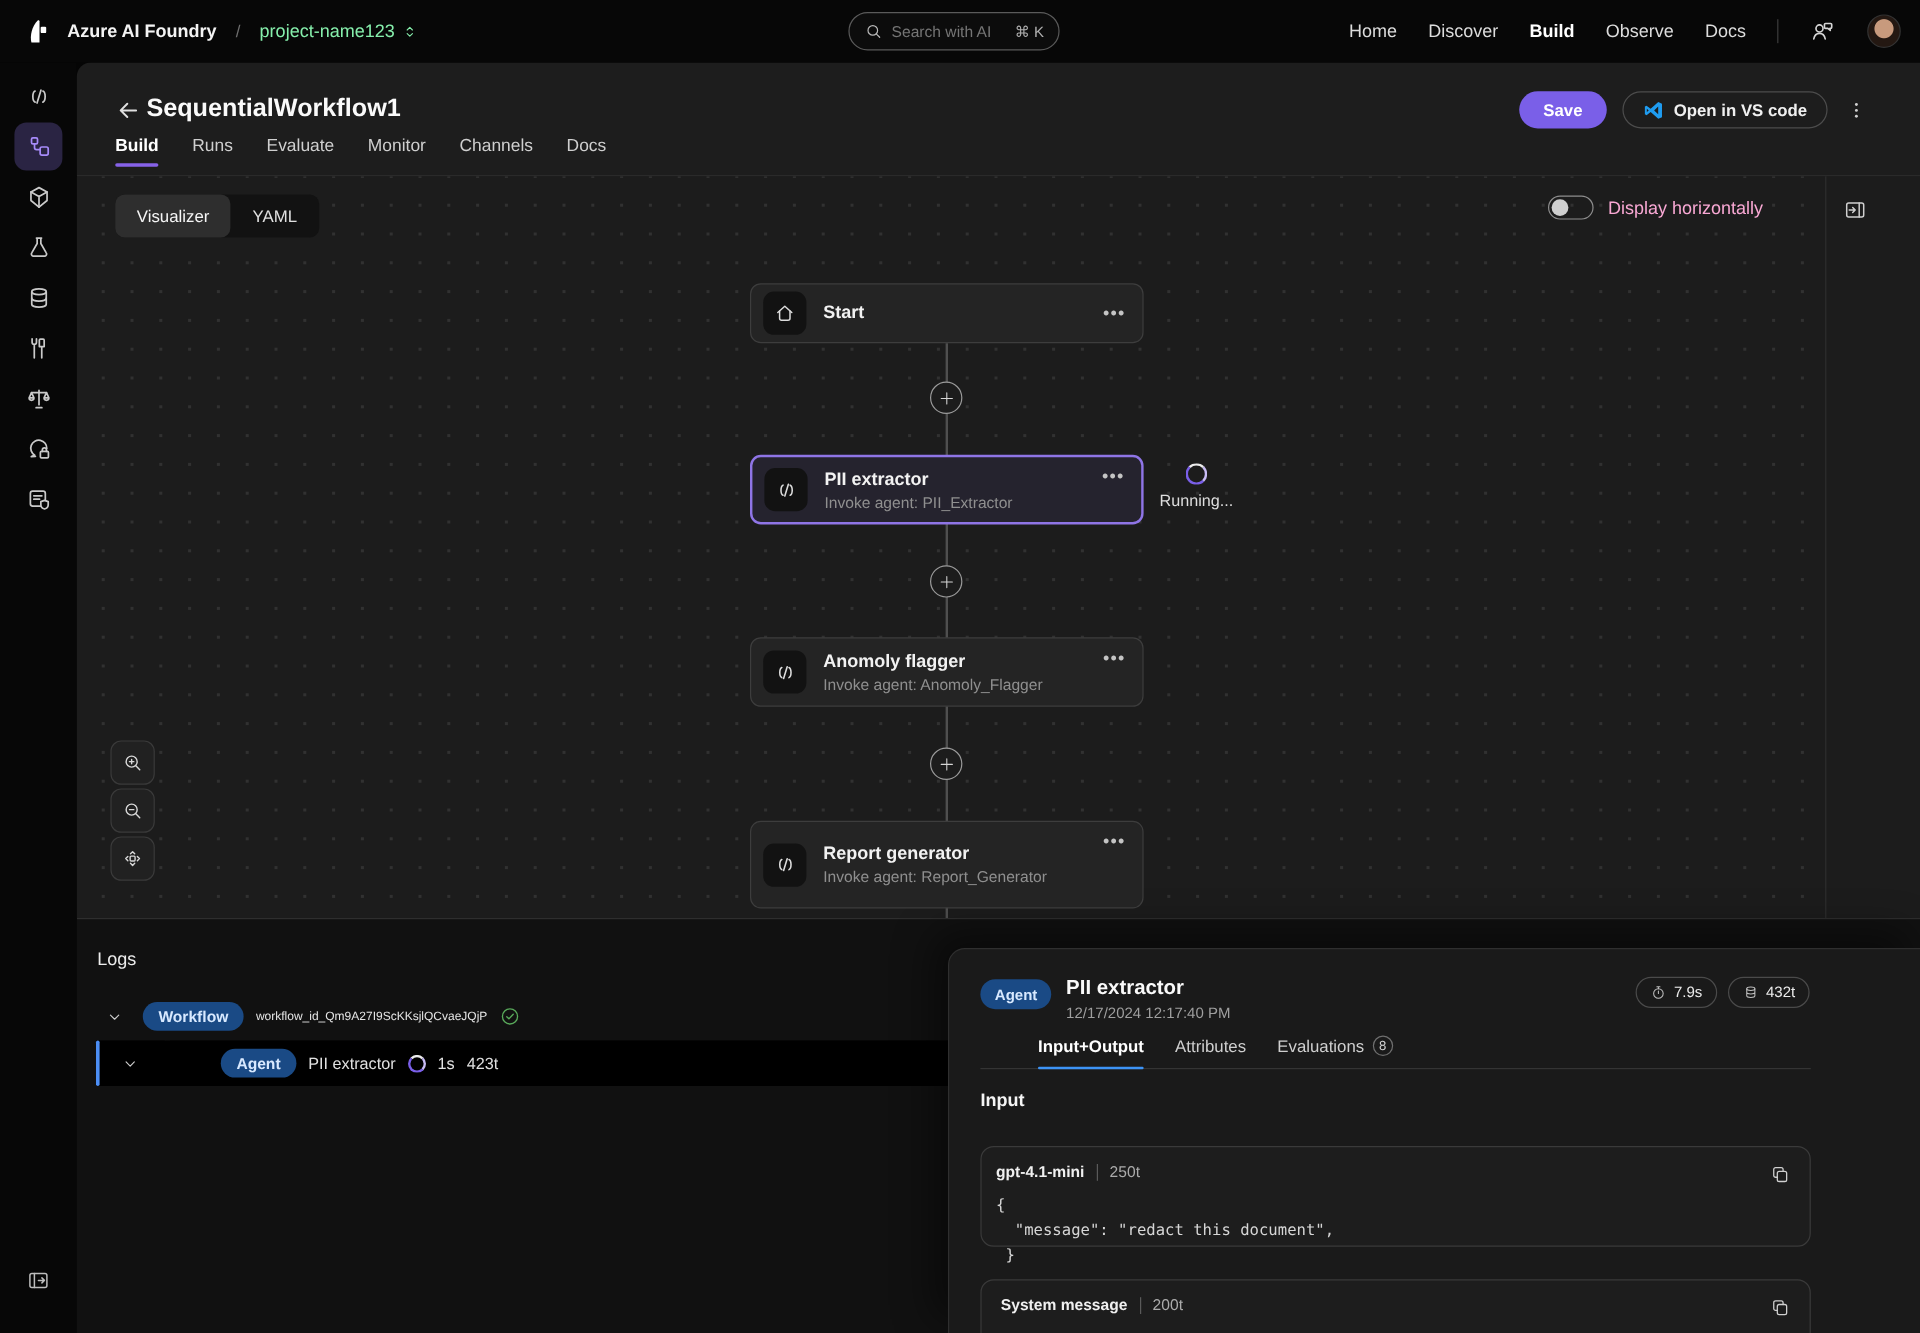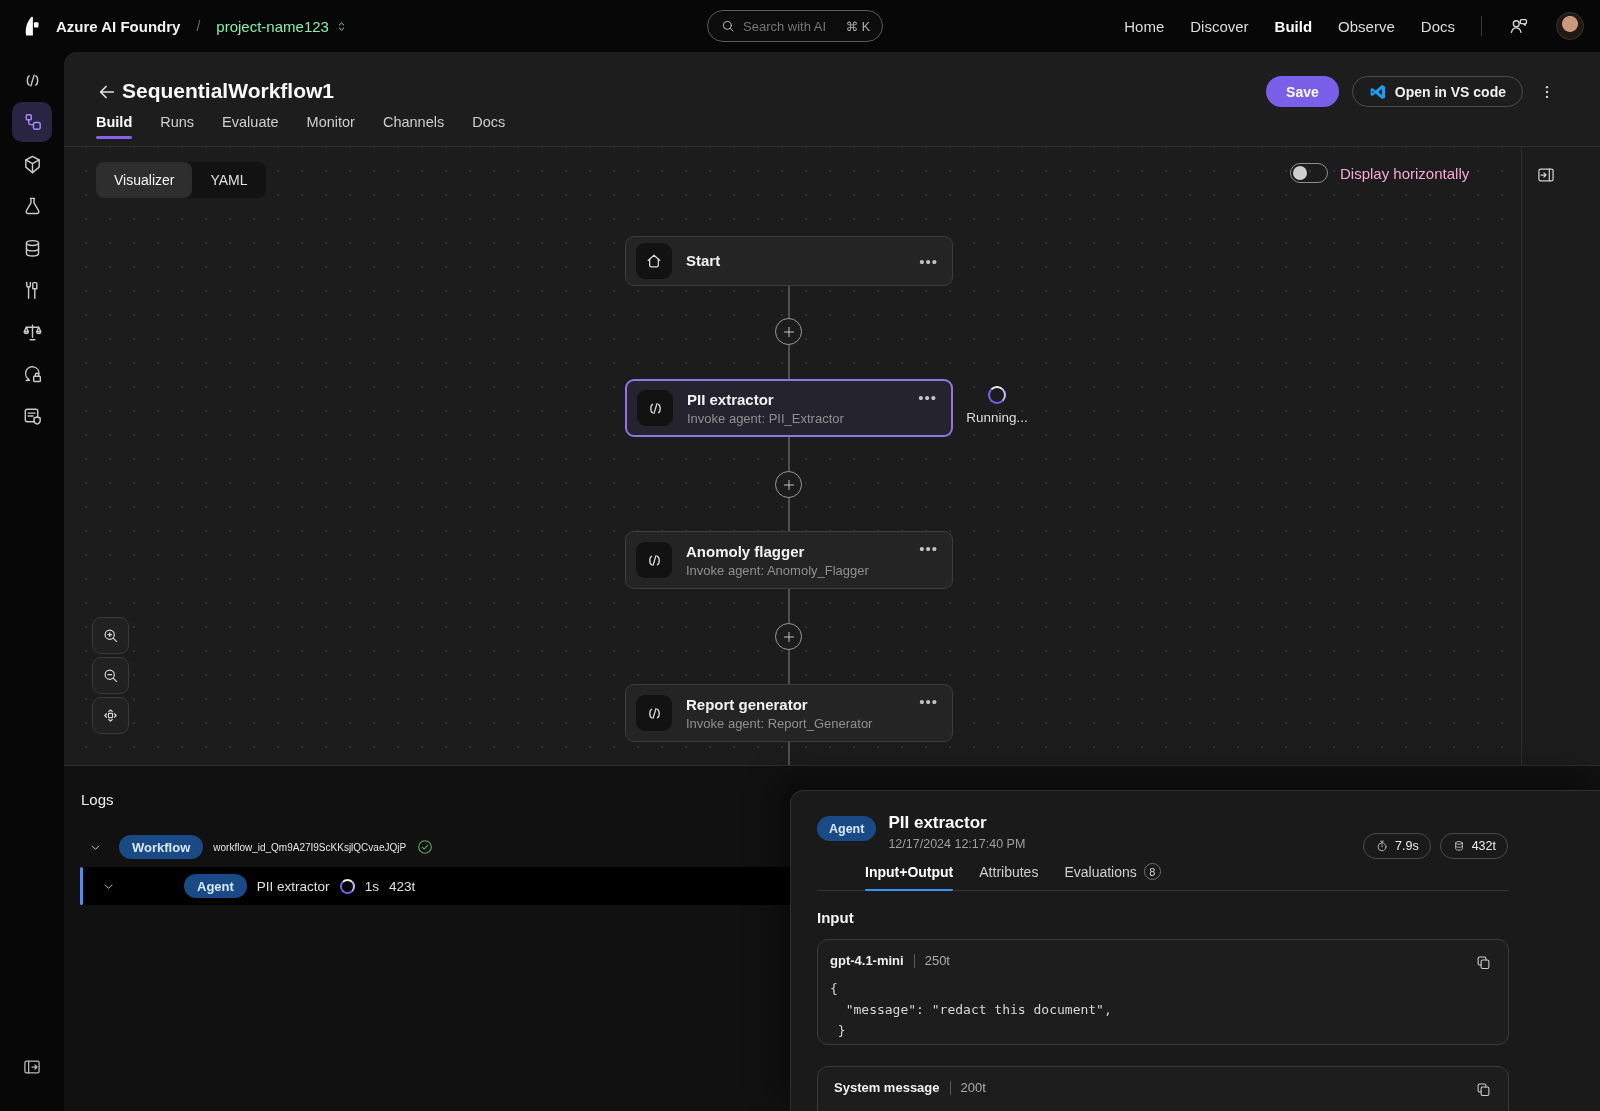--- a/index.html
+++ b/index.html
@@ -70,21 +70,21 @@
   .node { position:absolute; left:561px; width:328px; background:#242424; border:1px solid #3d3d3d; border-radius:9px; display:flex; align-items:center; gap:14px; padding:0 14px 0 10px; cursor:pointer; z-index:2; }
   .node.selected { background:#25232e; border:2px solid #8f75e6; }
   .node-icon { width:36px; height:36px; border-radius:9px; background:#121212; display:flex; align-items:center; justify-content:center; color:#dcdcdc; flex:0 0 auto; }
   .node-txt { flex:1; min-width:0; }
   .node-title { font-size:15px; font-weight:600; color:#f2f2f2; }
   .node-sub { font-size:13px; color:#8f8f8f; margin-top:2px; }
   .node-kebab { color:#c4c4c4; font-size:15px; letter-spacing:1px; cursor:pointer; align-self:flex-start; margin-top:8px; }
   .node-start { top:89px; height:50px; }
   .node-pii { top:232px; height:58px; }
   .node-anomoly { top:384px; height:58px; }
-  .node-report { top:537px; height:58px; }
+  .node-report { top:537px; height:73px; }
 
   .plus-dot { position:absolute; left:711px; width:27px; height:27px; border:1.5px solid #9a9a9a; border-radius:50%; background:#1c1c1c; color:#d6d6d6; display:flex; align-items:center; justify-content:center; z-index:3; cursor:pointer; }
   .plus1 { top:171px; } .plus2 { top:324px; } .plus3 { top:476px; }
 
   .run-status { position:absolute; left:900px; top:239px; width:66px; text-align:center; z-index:2; }
   .spinner-lg { width:18px; height:18px; border-radius:50%; border:2.5px solid #7a5fe8; border-top-color:#ececec; border-right-color:#c9bcf6; margin:0 auto; }
   .run-label { margin-top:6px; font-size:13.5px; color:#dedede; }
 
   .zoomstack { position:absolute; left:28px; top:470px; display:flex; flex-direction:column; gap:3px; }
   .zoombtn { width:37px; height:37px; border-radius:9px; background:#212121; border:1px solid #3a3a3a; color:#d8d8d8; display:flex; align-items:center; justify-content:center; cursor:pointer; }
@@ -103,30 +103,30 @@
   .spinner-sm { width:15px; height:15px; border-radius:50%; border:2.5px solid #7a5fe8; border-top-color:#ececec; border-right-color:#c9bcf6; }
   .log-meta { font-size:13.5px; color:#e0e0e0; }
 
   
   .detail { position:absolute; left:726px; top:738px; right:0; bottom:0; background:#1a1a1a; border-top-left-radius:14px; border-top:1px solid #2f2f2f; border-left:1px solid #2f2f2f; box-shadow:-12px -12px 34px rgba(0,0,0,.45); overflow:hidden; }
   .detail-head { position:absolute; left:26px; top:22px; display:flex; align-items:flex-start; gap:12px; }
   .detail-badge { height:25px; padding:0 12px; border-radius:13px; background:#1a4a85; color:#d8e9ff; font-size:12.5px; font-weight:600; display:flex; align-items:center; margin-top:3px; }
   .detail-title { font-size:17px; font-weight:700; color:#fafafa; }
   .detail-time { font-size:12.5px; color:#9f9f9f; margin-top:4px; }
   .detail-pills { position:absolute; right:92px; top:23px; display:flex; gap:9px; }
-  .pill { height:26px; border:1px solid #4a4a4a; border-radius:13px; padding:0 11px; display:flex; align-items:center; gap:6px; font-size:12.5px; color:#ececec;margin-top:19px; }
+  .pill { height:26px; border:1px solid #4a4a4a; border-radius:13px; padding:0 11px; display:flex; align-items:center; gap:6px; font-size:12.5px; color:#ececec; }
   .pill .pic { color:#c0c0c0; }
   .detail-tabs { position:absolute; left:26px; top:72px; width:692px; display:flex; gap:26px; border-bottom:1px solid #343434; }
   .dtab { font-size:14px; color:#cfcfcf; padding-bottom:10px; position:relative; display:flex; align-items:center; gap:7px; cursor:pointer; }
   .dtab.active { color:#fff; font-weight:700;margin-left:48px; }
   .dtab.active::after { content:""; position:absolute; left:0; right:0; bottom:-1px; height:2.5px; border-radius:2px; background:#3d93f5; }
   .count-bubble { width:17px; height:17px; border:1px solid #6f6f6f; border-radius:50%; font-size:11px; color:#d0d0d0; display:flex; align-items:center; justify-content:center; font-weight:400; }
   .section-title { position:absolute; left:26px; top:118px; font-size:15px; font-weight:700; color:#f5f5f5; }
   .code-card { position:absolute; left:26px; width:692px; background:#1d1d1d; border:1px solid #3a3a3a; border-radius:11px; padding:13px 16px; }
-  .card-1 { top:148px; height:106px;padding-left:12px; }
+  .card-1 { top:164px; height:84px;padding-left:12px; }
   .card-2 { top:275px; height:90px; }
   .card-head { display:flex; align-items:center; gap:10px; }
   .card-model { font-size:13px; font-weight:700; color:#f0f0f0; }
   .card-sep { width:1px; height:14px; background:#5a5a5a; }
   .card-tokens { font-size:13px; color:#ababab; }
   .copy-btn { position:absolute; right:14px; top:12px; color:#d0d0d0; cursor:pointer; padding:2px; }
   .code-lines { margin-top:10px; font-family:"DejaVu Sans Mono", monospace; font-size:13px; line-height:21px; color:#d6d6d6; white-space:pre; }
 </style>
 </head>
 <body>

